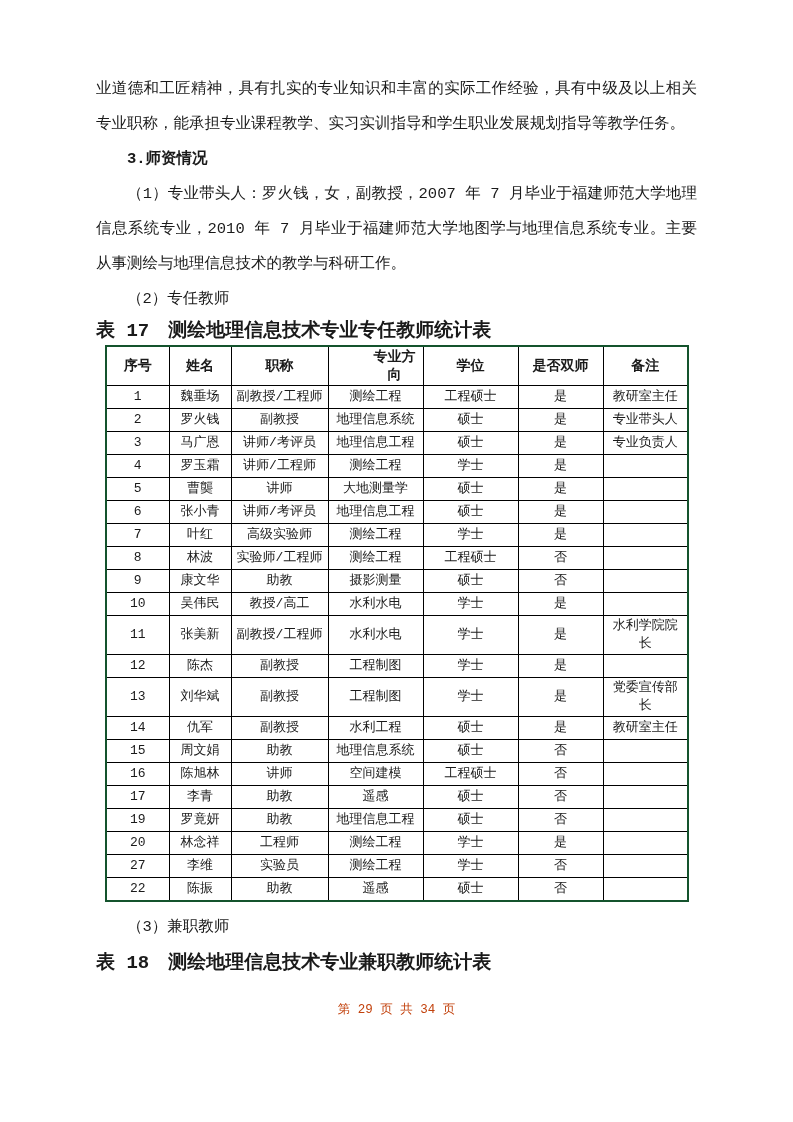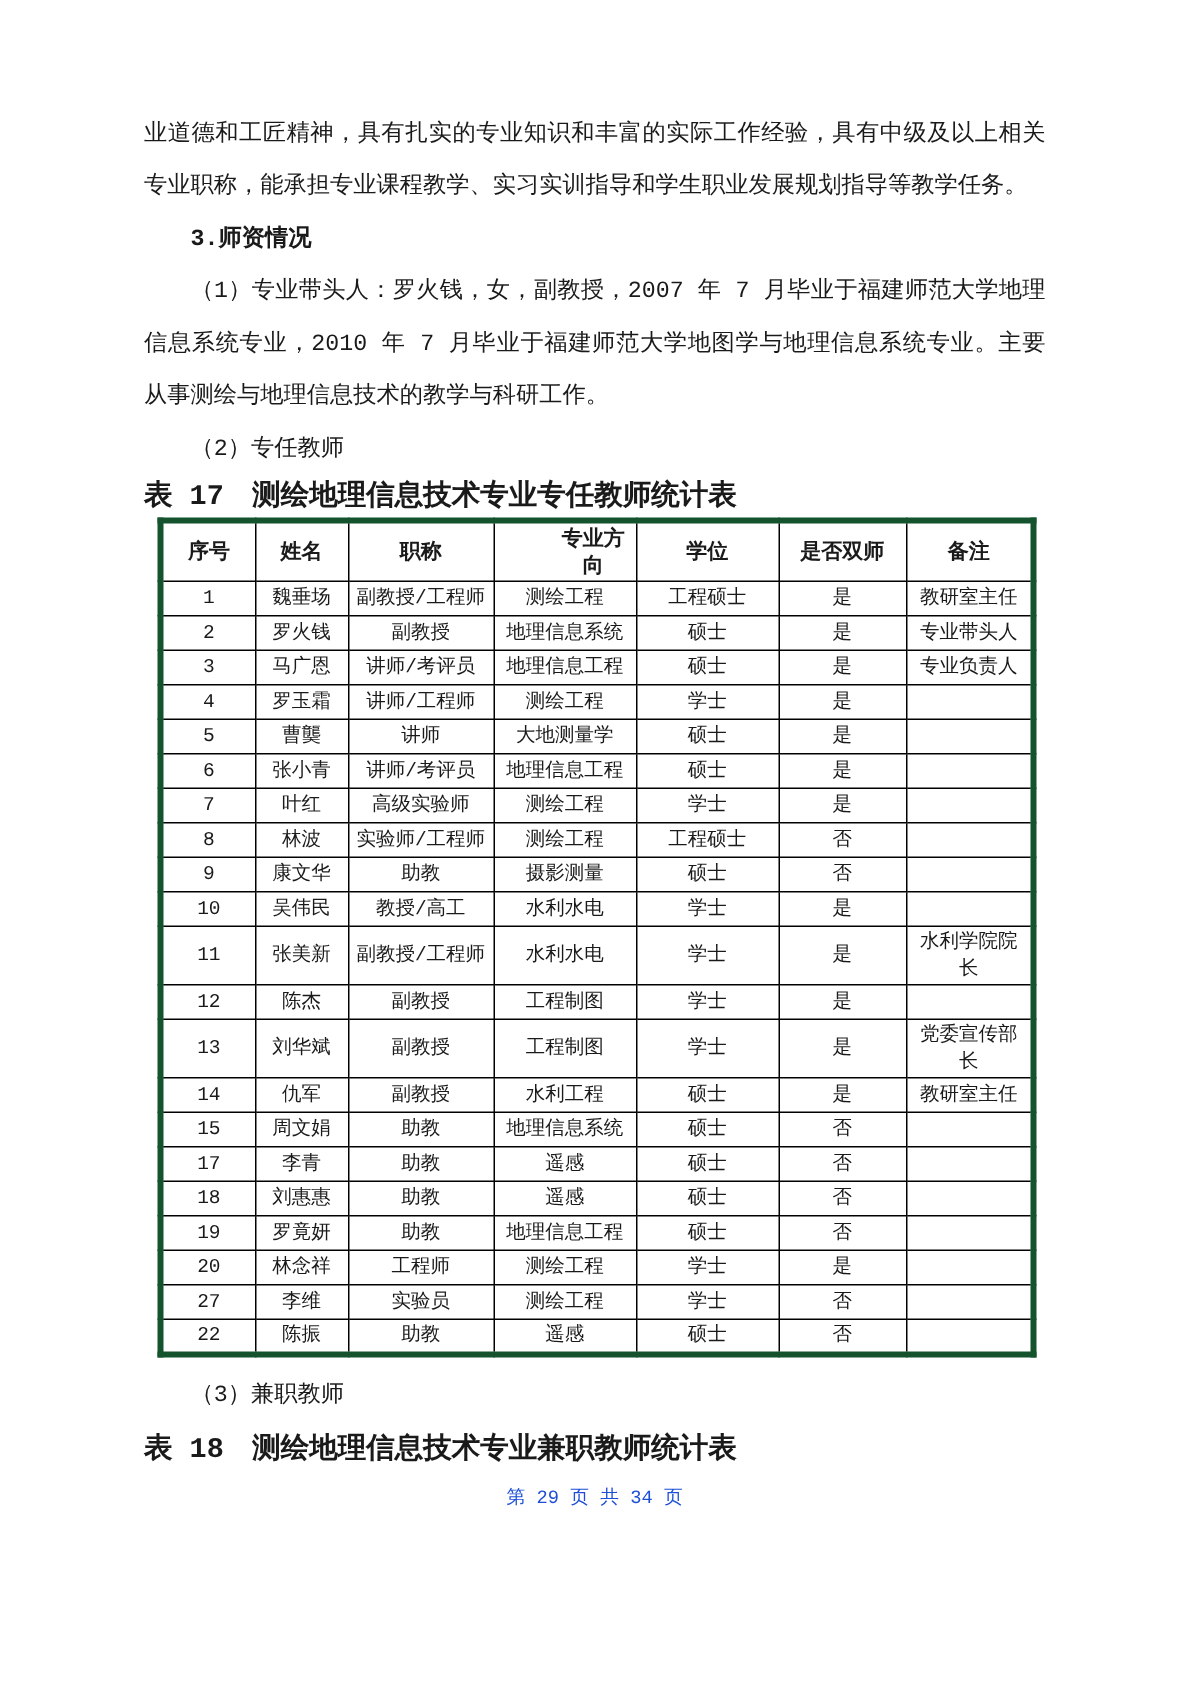--- a/index.html
+++ b/index.html
@@ -28,21 +28,21 @@
     font-size:19px;
     line-height:24px;
     margin-top:2px;
   }
   table.stat-table {
     border-collapse:collapse;
     table-layout:fixed;
     width:582px;
     margin-left:9px;
     margin-top:2px;
-    border:4px solid #14532d;
+    border:2px solid #14532d;
   }
   table.stat-table th, table.stat-table td {
     border:1px solid #000;
     text-align:center;
     vertical-align:middle;
     padding:1px 2px;
     overflow:hidden;
   }
   table.stat-table th {
     height:27px;
@@ -58,25 +58,25 @@
   table.stat-table th:nth-child(1){width:63px;}
   table.stat-table th:nth-child(2){width:62px;}
   table.stat-table th:nth-child(3){width:97px;}
   table.stat-table th:nth-child(4){width:95px;padding-left:40px;}
   table.stat-table th:nth-child(5){width:95px;}
   table.stat-table th:nth-child(6){width:85px;margin-top:40px;}
   table.stat-table th:nth-child(7){width:85px;margin-top:12px;}
   .after-table { margin-top:8px; }
   .second-title { margin-top:6px; }
   .footer {
-    margin-top:12px;
+    margin-top:26px;
     text-align:center;
     font-size:12.5px;
     line-height:18px;
-    color:#1d4ed8;
+    color:#c2410c;
   }
 </style>
 </head>
 <body>
 
 <div class="page">
 
   <p class="body-text">业道德和工匠精神，具有扎实的专业知识和丰富的实际工作经验，具有中级及以上相关专业职称，能承担专业课程教学、实习实训指导和学生职业发展规划指导等教学任务。</p>
 
   <p class="body-text heading">3.师资情况</p>
@@ -231,31 +231,31 @@
         <tr>
           <td>15</td>
           <td>周文娟</td>
           <td>助教</td>
           <td>地理信息系统</td>
           <td>硕士</td>
           <td>否</td>
           <td></td>
         </tr>
         <tr>
+          <td>16</td>
+          <td>陈旭林</td>
+          <td>讲师</td>
+          <td>空间建模</td>
+          <td>工程硕士</td>
+          <td>否</td>
+          <td></td>
+        </tr>
+        <tr>
           <td>17</td>
           <td>李青</td>
-          <td>助教</td>
-          <td>遥感</td>
-          <td>硕士</td>
-          <td>否</td>
-          <td></td>
-        </tr>
-        <tr>
-          <td>18</td>
-          <td>刘惠惠</td>
           <td>助教</td>
           <td>遥感</td>
           <td>硕士</td>
           <td>否</td>
           <td></td>
         </tr>
         <tr>
           <td>19</td>
           <td>罗竟妍</td>
           <td>助教</td>

